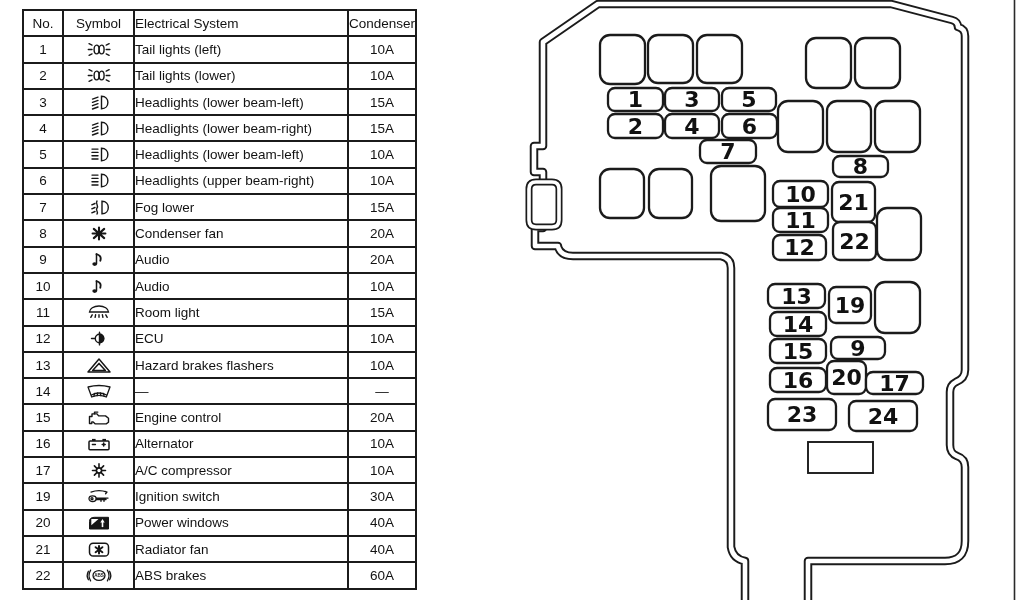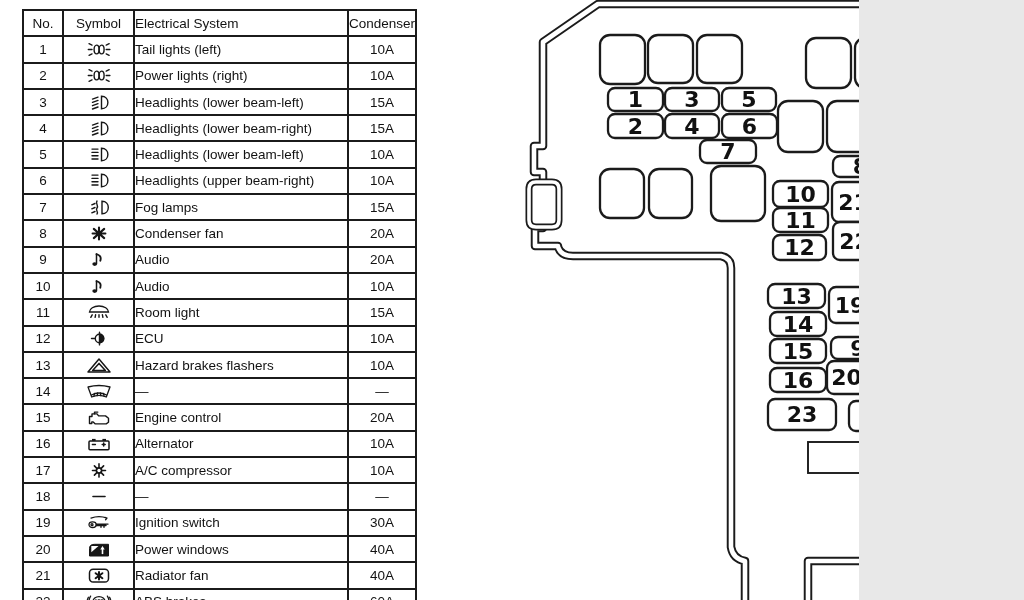--- a/index.html
+++ b/index.html
@@ -1,17 +1,17 @@
 <!DOCTYPE html>
 <html><head>
 <meta charset="utf-8">
 <style>
   html,body{margin:0;padding:0;background:#e8e8e8;}
   #stage{
-    position:relative;width:859px;height:600px;background:#ffffff;
+    position:relative;width:1024px;height:600px;background:#ffffff;
     overflow:hidden;font-family:"Liberation Sans",sans-serif;color:#111;
   }
   table.fuse-table{
     position:absolute;left:22px;top:9px;border-collapse:collapse;
     font-family:"Liberation Sans",sans-serif;font-size:13.5px;color:#121212;
     background:#fff;table-layout:fixed;
   }
   table.fuse-table th, table.fuse-table td{
     border:2px solid #1b1b1b;padding:0;height:24.3px;font-weight:normal;
     overflow:hidden;white-space:nowrap;background:#fff;
@@ -56,21 +56,21 @@
         </tr>
         <tr>
           <td class="c-no">2</td>
           <td class="c-sym"><span class="sym"><svg width="28" height="17" viewBox="0 0 28 16">
    <g stroke="#161616" fill="none" stroke-linecap="round" stroke-width="1.4">
     <ellipse cx="11.6" cy="8" rx="2.5" ry="4.4"></ellipse>
                   <ellipse cx="16.6" cy="8" rx="2.5" ry="4.4"></ellipse>
     <path d="M7,3.6 4,2.2 M7,8 3.3,8 M7,12.4 4,13.8 M21.2,3.6 24.2,2.2 M21.2,8 24.9,8 M21.2,12.4 24.2,13.8"></path>
    </g>
               </svg></span></td>
-          <td class="c-sys">Power lights (right)</td>
+          <td class="c-sys">Tail lights (lower)</td>
           <td class="c-cap">10A</td>
         </tr>
         <tr>
           <td class="c-no">3</td>
           <td class="c-sym"><span class="sym"><svg width="28" height="17" viewBox="0 0 28 16">
    <g stroke="#161616" fill="none" stroke-linecap="round" stroke-width="1.4">
     <path d="M16.5,1.8 L16.5,14.2 C25,14.2 25,1.8 16.5,1.8 Z"></path>
     <path d="M13,2.6 7.5,4.6 M13,5.9 7.5,7.9 M13,9.2 7.5,11.2 M13,12.5 7.5,14.5"></path>
    </g>
               </svg></span></td>
@@ -112,21 +112,21 @@
         </tr>
         <tr>
           <td class="c-no">7</td>
           <td class="c-sym"><span class="sym"><svg width="28" height="17" viewBox="0 0 28 16">
    <g stroke="#161616" fill="none" stroke-linecap="round" stroke-width="1.4">
     <path d="M17,1.8 L17,14.2 C25.4,14.2 25.4,1.8 17,1.8 Z"></path>
     <path d="M12,1.5 C10,4 14,6 12,8.5 C10,11 14,12.5 12,14.5"></path>
     <path d="M10,4 6.8,5.3 M10,8 6.8,9.3 M10,12 6.8,13.3"></path>
    </g>
               </svg></span></td>
-          <td class="c-sys">Fog lamps</td>
+          <td class="c-sys">Fog lower</td>
           <td class="c-cap">15A</td>
         </tr>
         <tr>
           <td class="c-no">8</td>
           <td class="c-sym"><span class="sym"><svg width="28" height="17" viewBox="0 0 28 16">
    <g stroke="#161616" stroke-width="2.1" stroke-linecap="round" fill="#161616">
     <path d="M14,2 14,14 M8.8,3.4 19.2,12.6 M8.8,12.6 19.2,3.4 M7.6,8 20.4,8"></path>
     <circle cx="14" cy="8" r="1.8" stroke="none"></circle>
    </g>
               </svg></span></td>
@@ -230,28 +230,20 @@
         <tr>
           <td class="c-no">17</td>
           <td class="c-sym"><span class="sym"><svg width="28" height="17" viewBox="0 0 28 16">
    <g stroke="#161616" fill="none" stroke-linecap="round" stroke-width="1.6">
     <circle cx="14" cy="8" r="2.6"></circle>
     <path d="M14,1.4 14,5.2 M14,10.8 14,14.6 M7.5,8 11.2,8 M16.8,8 20.5,8 M9.4,3.4 12.1,6.1 M15.9,9.9 18.6,12.6 M9.4,12.6 12.1,9.9 M15.9,6.1 18.6,3.4"></path>
    </g>
               </svg></span></td>
           <td class="c-sys">A/C compressor</td>
           <td class="c-cap">10A</td>
-        </tr>
-        <tr>
-          <td class="c-no">18</td>
-          <td class="c-sym"><span class="sym"><svg width="28" height="17" viewBox="0 0 28 16">
-   <path d="M8,8 20,8" stroke="#161616" stroke-width="1.6" stroke-linecap="round"></path>
-              </svg></span></td>
-          <td class="c-sys">—</td>
-          <td class="c-cap">—</td>
         </tr>
         <tr>
           <td class="c-no">19</td>
           <td class="c-sym"><span class="sym"><svg width="28" height="17" viewBox="0 0 28 16">
    <g stroke="#161616" fill="none" stroke-linecap="round" stroke-width="1.3">
     <path d="M6,3.6 Q14,0.6 22,3.6 M22,3.6 20,2.9 M22,3.6 20.6,5.2"></path>
     <ellipse cx="7.6" cy="10.2" rx="3.6" ry="2.8"></ellipse>
     <circle cx="7" cy="10.2" r="1"></circle>
     <path d="M11.2,9.6 23,9.6 M11.2,11 21,11 M16,11 16,12.8 M19,11 19,12.8" stroke-width="1.4"></path>
    </g>

